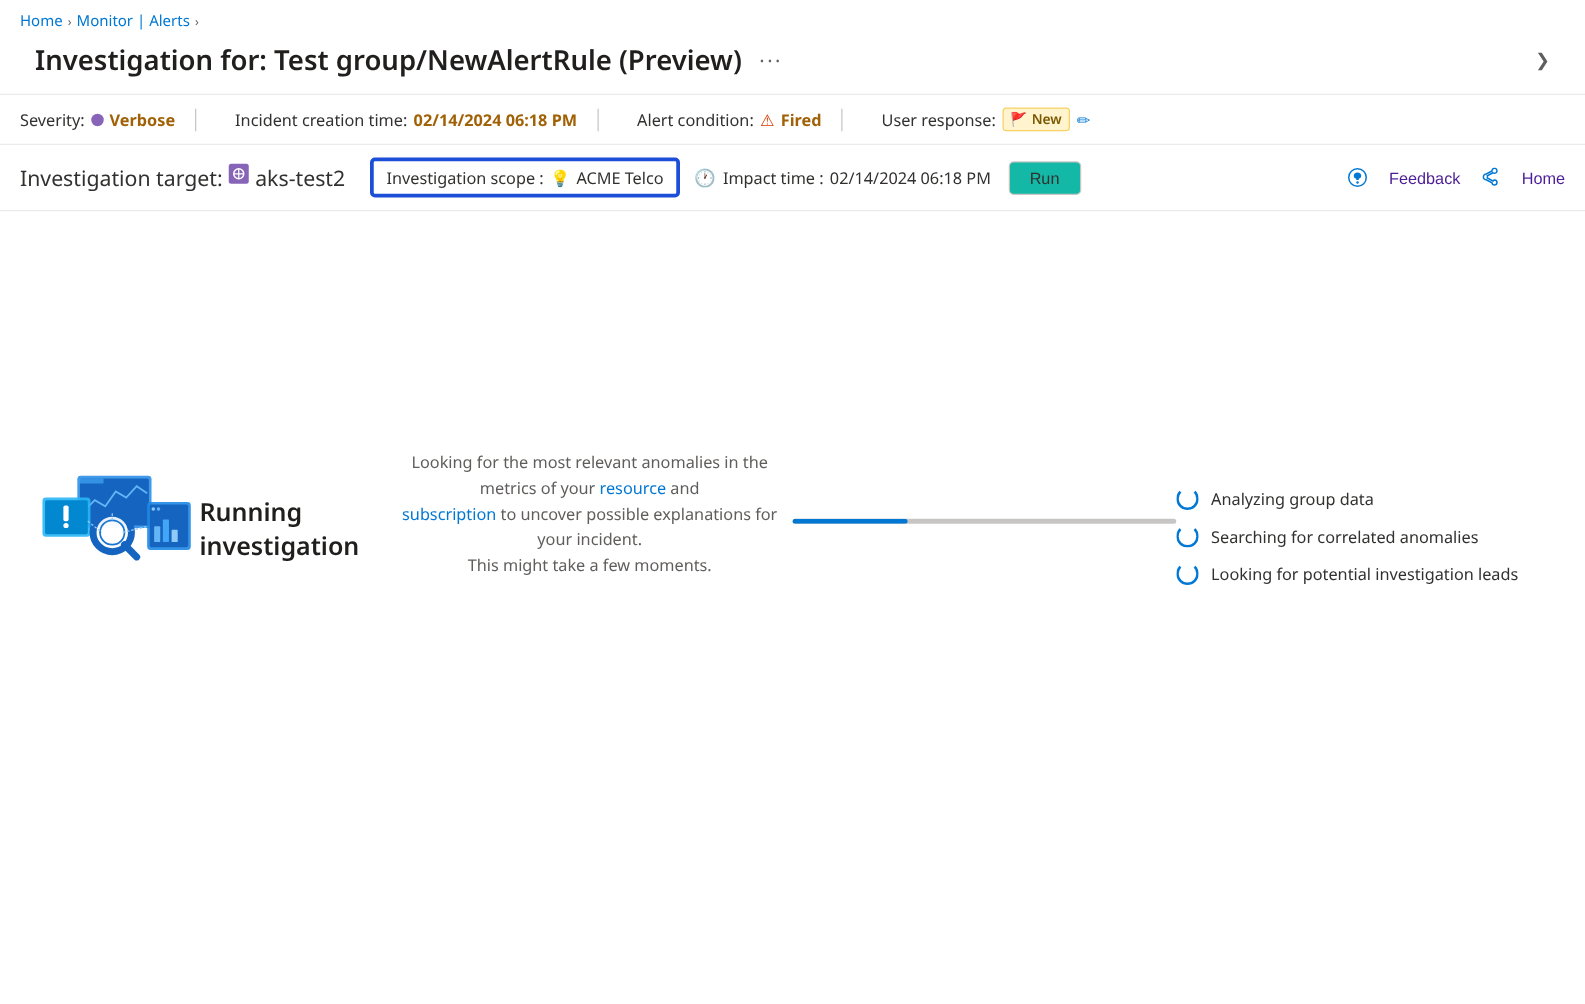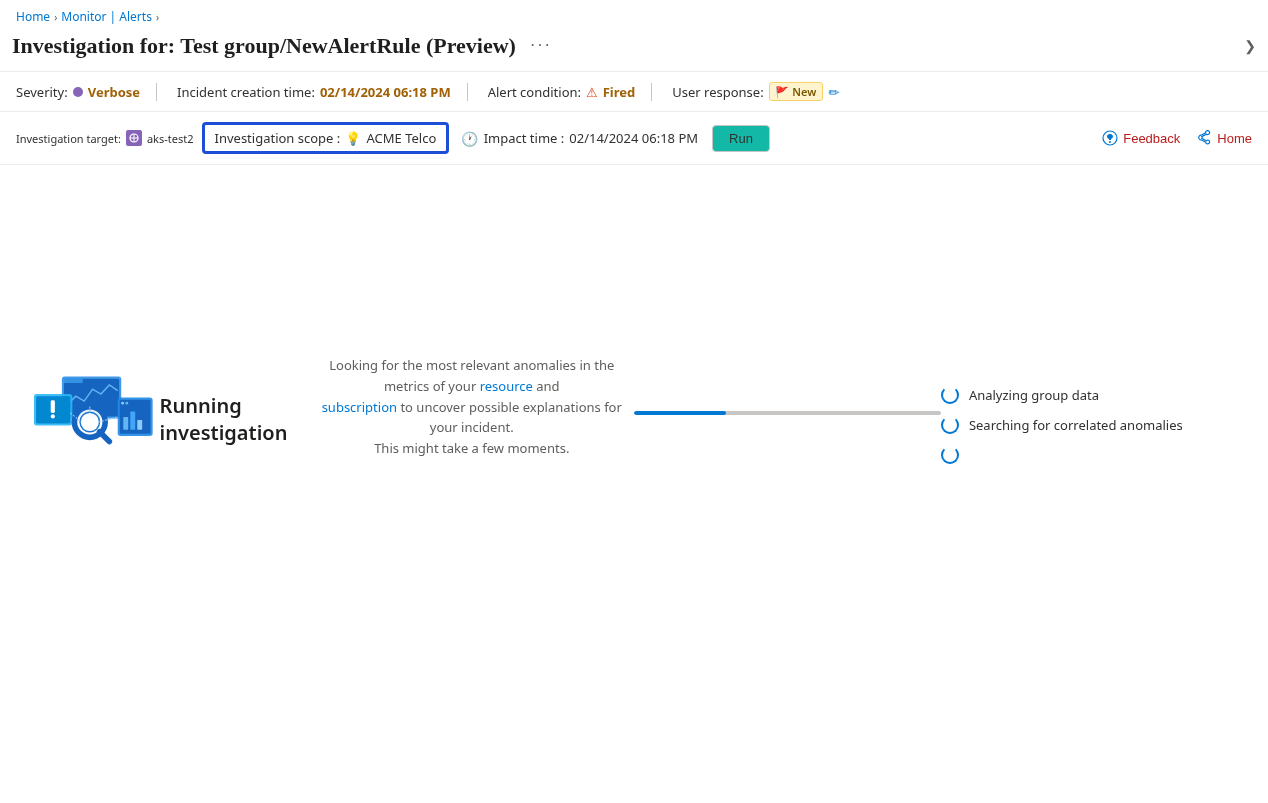--- a/index.html
+++ b/index.html
@@ -23,23 +23,22 @@
       text-decoration: none;
     }
     .breadcrumb-sep {
       color: #605e5c;
       font-size: 10px;
     }
 
     .page-header {
       display: flex;
       align-items: center;
-      padding: 4px 12px 12px;
+      padding: 4px 28px 12px;
       gap: 10px;
-      font-family: Liberation Serif, serif;
     }
     .page-title {
       font-size: 22px;
       font-weight: 600;
       color: #201f1e;
     }
     .more-options {
       color: #605e5c;
       cursor: pointer;
       font-size: 16px;
@@ -56,21 +55,21 @@
     .divider {
       height: 1px;
       background: #edebe9;
       margin: 0 0 0 0;
     }
 
     .metadata-row {
       display: flex;
       align-items: center;
       padding: 10px 16px;
-      gap: 4px;
+      gap: 15px;
       flex-wrap: wrap;
       border-bottom: 1px solid #edebe9;
     }
     .meta-item {
       display: flex;
       align-items: center;
       gap: 5px;
       padding-right: 16px;
       margin-right: 16px;
       border-right: 1px solid #c8c6c4;
@@ -120,25 +119,25 @@
     .toolbar-row {
       display: flex;
       align-items: center;
       padding: 10px 16px;
       gap: 8px;
       border-bottom: 1px solid #edebe9;
       position: relative;
     }
     .target-item {
       display: flex;
-      align-items: flex-end;
+      align-items: flex-start;
       gap: 5px;
-      font-size: 11px;
-      color: #323130;
-      margin-right: 0;
+      font-size: 17px;
+      color: #323130;
+      margin-right: 12px;
     }
     .scope-pill {
       display: flex;
       align-items: center;
       gap: 5px;
       border: 3px solid #1d4ed8;
       border-radius: 4px;
       padding: 4px 10px;
       font-size: 13px;
       color: #323130;
@@ -166,22 +165,22 @@
 
     .toolbar-right {
       margin-left: auto;
       display: flex;
       align-items: center;
       gap: 16px;
     }
     .feedback-btn, .share-btn {
       display: flex;
       align-items: flex-end;
-      gap: 5px;
-      color: #b91c1c;
+      gap: 17px;
+      color: #4c1d95;
       cursor: pointer;
       font-size: 13px;
       background: none;
       border: none;
       padding: 0;
     }
 
     .main-content {
       display: flex;
       flex-direction: row;
@@ -401,16 +400,17 @@
     <div class="step-item">
       <div class="step-spinner"></div>
       <span>Analyzing group data</span>
     </div>
     <div class="step-item">
       <div class="step-spinner"></div>
       <span>Searching for correlated anomalies</span>
     </div>
     <div class="step-item">
       <div class="step-spinner"></div>
+      <span>Looking for potential investigation leads</span>
     </div>
   </div>
 
 </div>
 
 </body></html>

